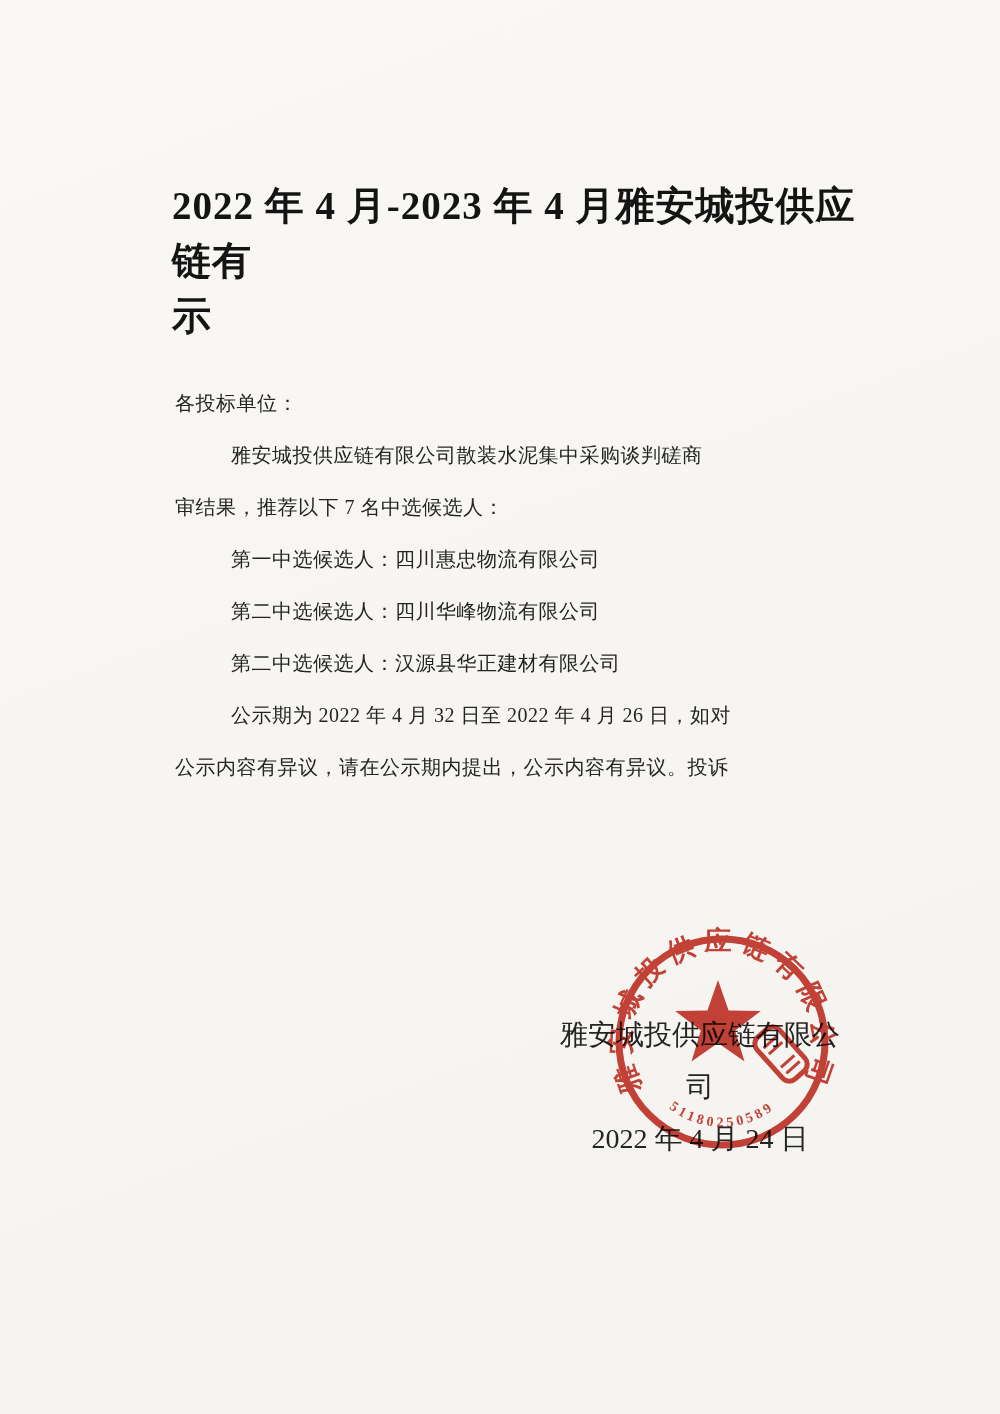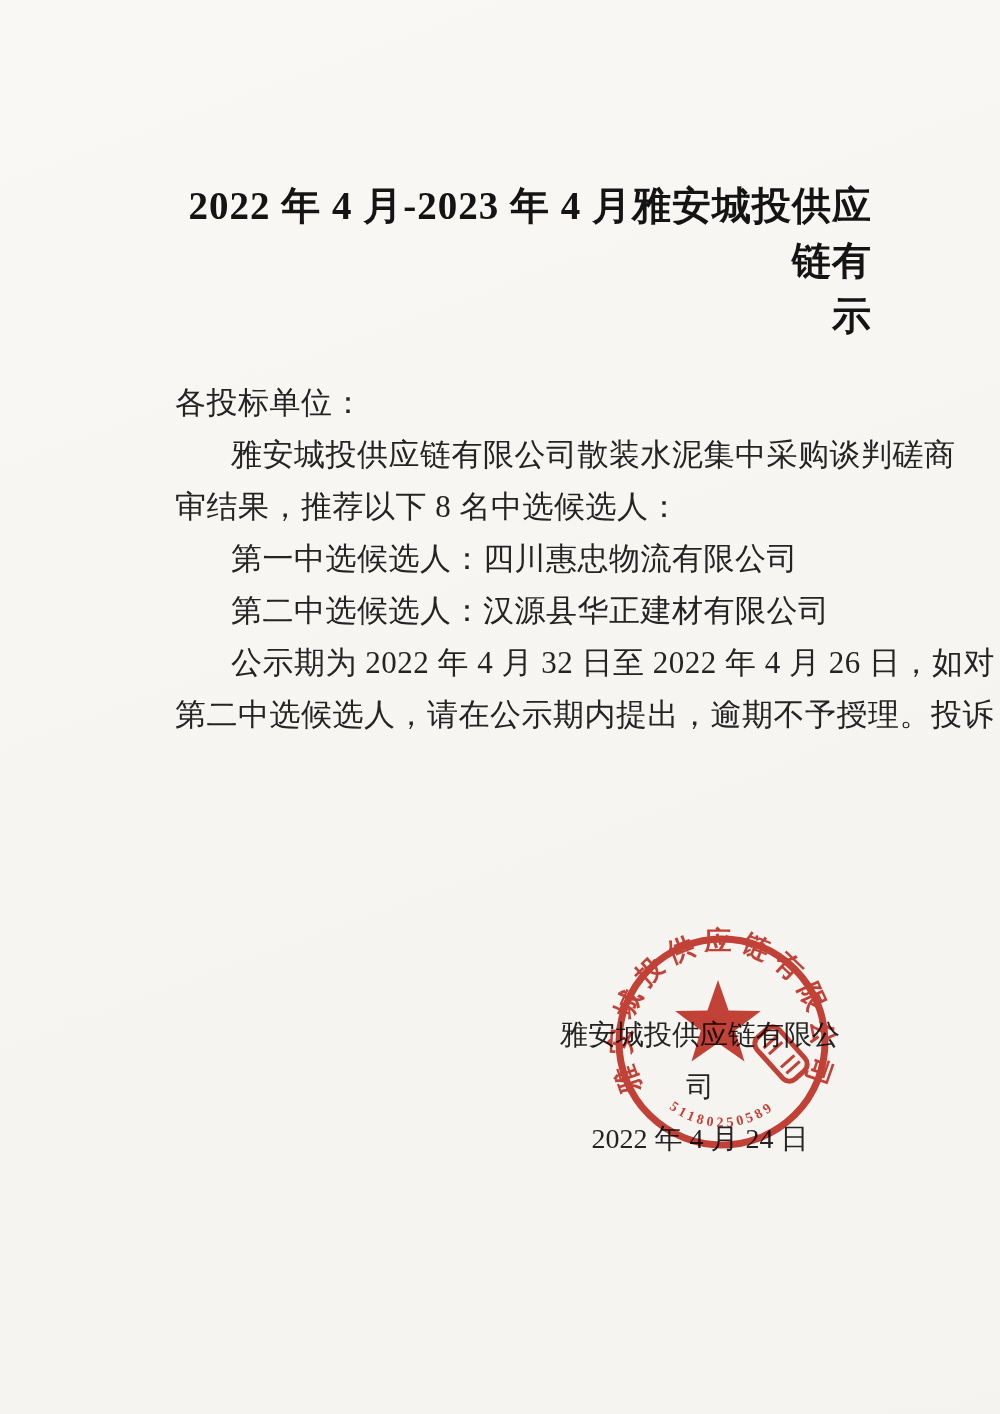--- a/index.html
+++ b/index.html
@@ -16,33 +16,33 @@
     overflow: hidden;
     font-family: "Liberation Serif", "DejaVu Serif", serif;
     color: #1f1f1f;
   }
   .doc-title {
     position: absolute;
     top: 178px;
     left: 172px;
     width: 700px;
     margin: 0;
-    text-align: right;
+    text-align: left;
     font-size: 39px;
     font-weight: 700;
     line-height: 55px;
     letter-spacing: 1px;
     color: #141414;
   }
   .doc-body {
     position: absolute;
     top: 377px;
     left: 175px;
     width: 705px;
-    font-size: 31px;
+    font-size: 20px;
     line-height: 52px;
     letter-spacing: 0.5px;
     color: #242424;
   }
   .body-line {
     height: 52px;
     white-space: nowrap;
   }
   .body-line.indent {
     padding-left: 56px;
@@ -87,25 +87,26 @@
 <div class="page">
 
   <h1 class="doc-title">
     <div>2022 年 4 月-2023 年 4 月雅安城投供应链有</div>
     <div>示</div>
   </h1>
 
   <div class="doc-body">
     <div class="body-line">各投标单位：</div>
     <div class="body-line indent">雅安城投供应链有限公司散装水泥集中采购谈判磋商</div>
-    <div class="body-line">审结果，推荐以下 8 名中选候选人：</div>
+    <div class="body-line">审结果，推荐以下 7 名中选候选人：</div>
     <div class="body-line indent">第一中选候选人：四川惠忠物流有限公司</div>
+    <div class="body-line indent">第二中选候选人：四川华峰物流有限公司</div>
     <div class="body-line indent">第二中选候选人：汉源县华正建材有限公司</div>
     <div class="body-line indent">公示期为 2022 年 4 月 32 日至 2022 年 4 月 26 日，如对</div>
-    <div class="body-line">第二中选候选人，请在公示期内提出，逾期不予授理。投诉</div>
+    <div class="body-line">公示内容有异议，请在公示期内提出，公示内容有异议。投诉</div>
   </div>
 
   <div class="signature">
     <div>雅安城投供应链有限公司</div>
     <div>2022 年 4 月 24 日</div>
   </div>
 
   <svg class="stamp" viewBox="-117 -117 234 234" xmlns="http://www.w3.org/2000/svg">
     <defs>
       <path id="arcTop" d="M -76 52 A 92 92 0 1 1 76 52" fill="none"></path>

